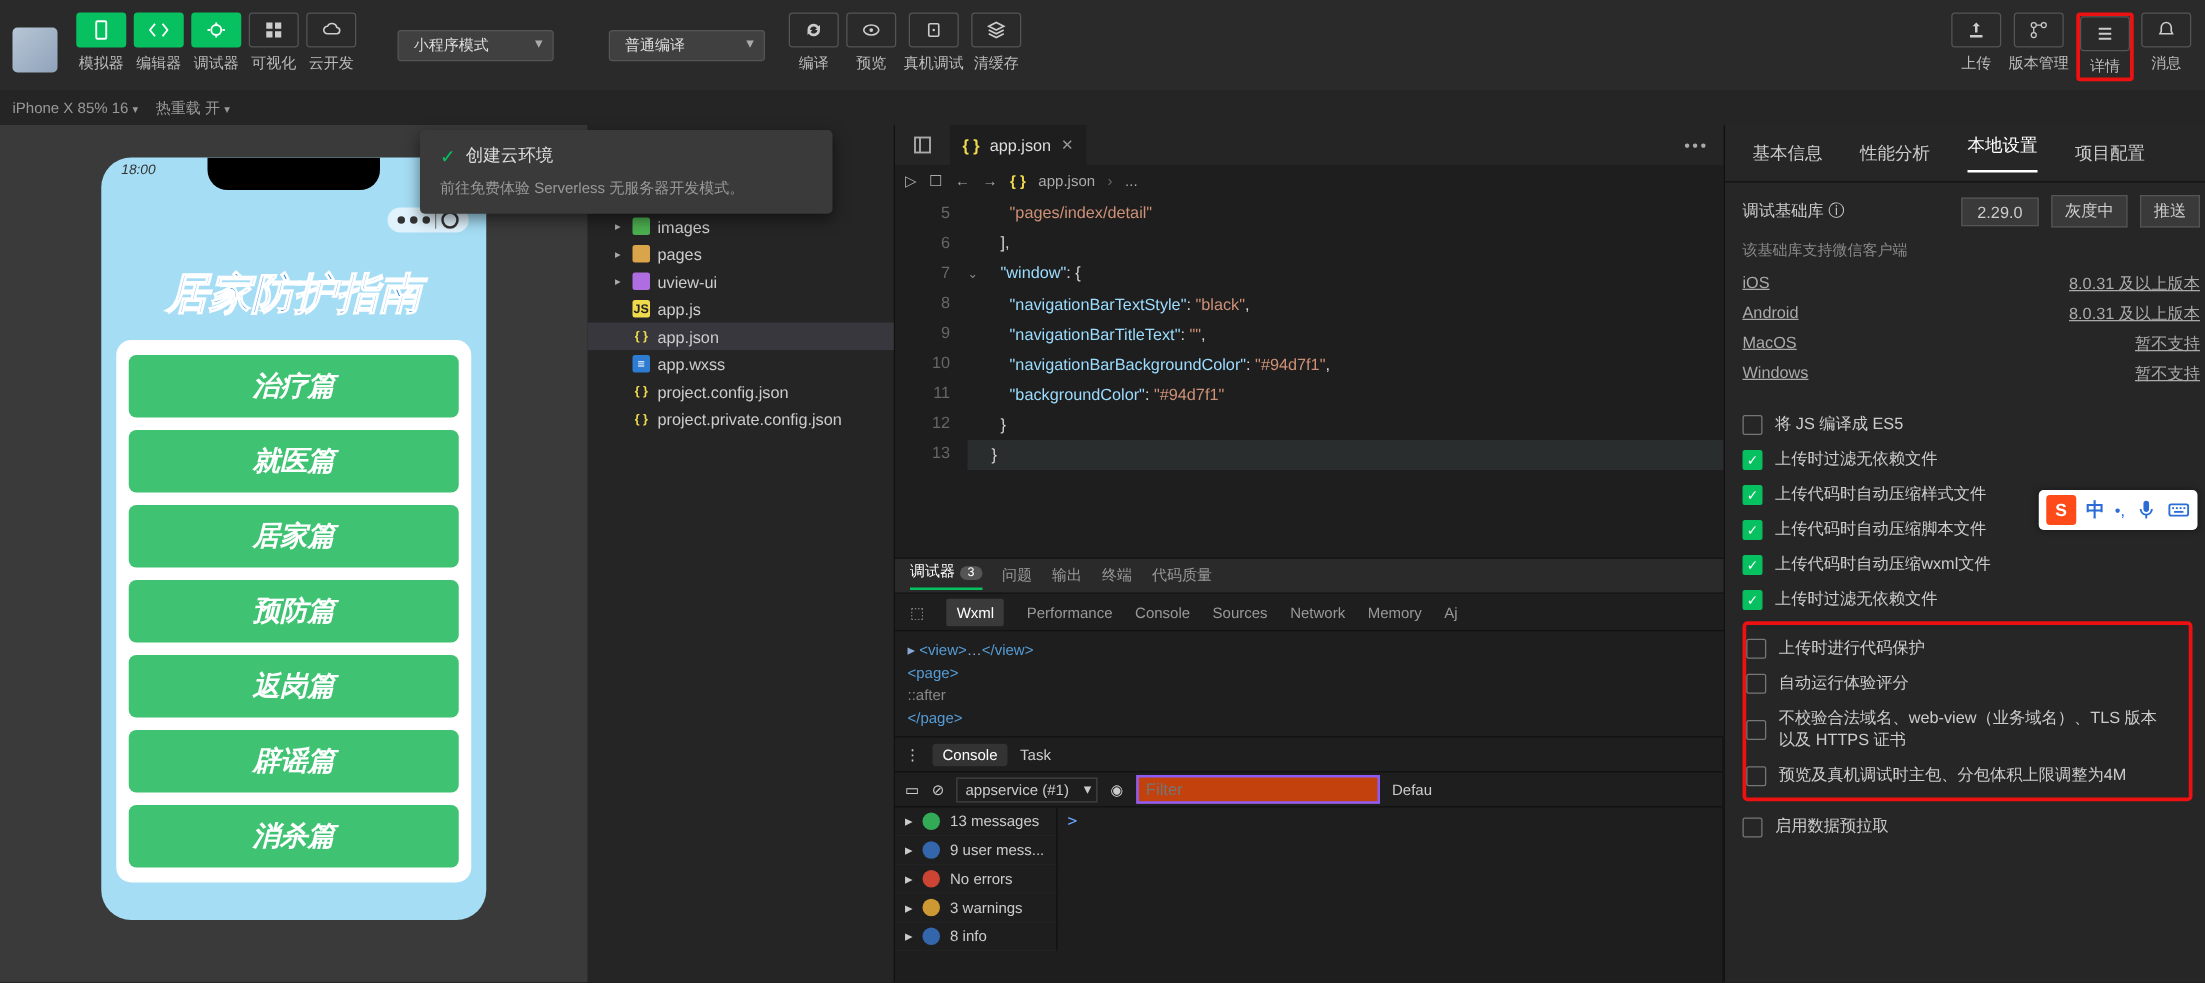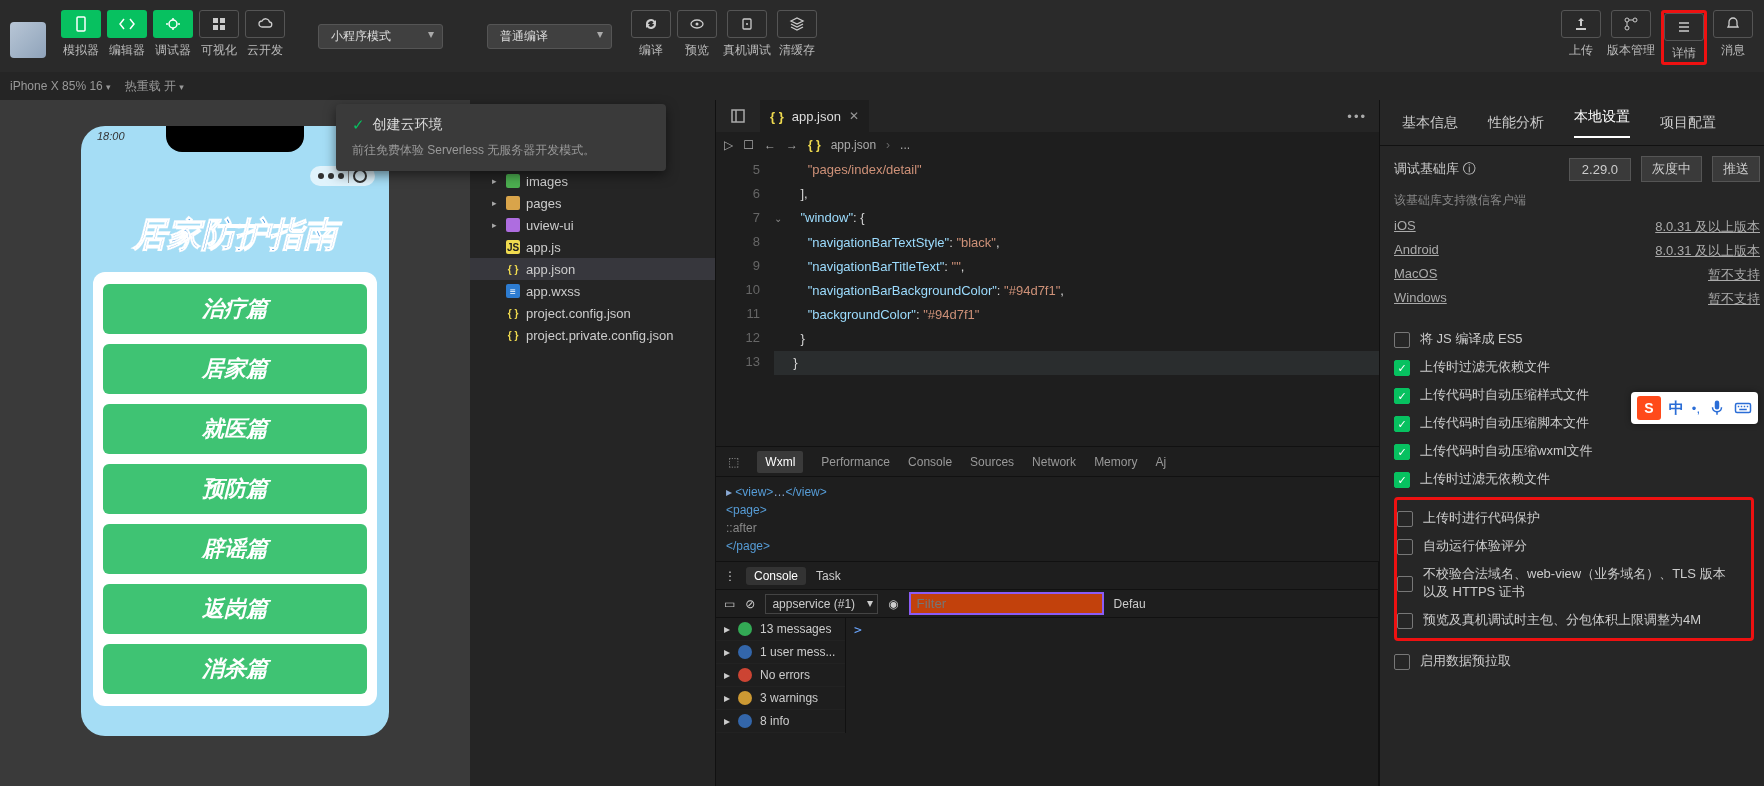--- a/index.html
+++ b/index.html
@@ -264,25 +264,25 @@
       <div class="mini-controls">
         <span class="dot"></span>
           <span class="dot"></span>
           <span class="dot"></span>
         <span style="width:1px;height:14px;background:#888;"></span>
         <span class="ring"></span>
       </div>
       <div class="app-title">居家防护指南</div>
       <div class="card-area" id="cards">
           <div class="card-btn">治疗篇</div>
+          <div class="card-btn">就医篇</div>
           <div class="card-btn">居家篇</div>
-          <div class="card-btn">就医篇</div>
           <div class="card-btn">预防篇</div>
+          <div class="card-btn">返岗篇</div>
           <div class="card-btn">辟谣篇</div>
-          <div class="card-btn">返岗篇</div>
           <div class="card-btn">消杀篇</div>
         </div>
     </div>
   </div>
 
   <div class="explorer" id="tree">
       <div class="tree-row ">
      <span class="chev">▸</span>
         <span class="fi folder"></span>
         <span>子册</span>
@@ -383,20 +383,27 @@
 <span class="code-line "><span class="fold-chev"></span>      <span class="tok-key">"navigationBarTextStyle"</span><span class="tok-pun">: </span><span class="tok-str">"black"</span><span class="tok-pun">,</span></span>
 <span class="code-line "><span class="fold-chev"></span>      <span class="tok-key">"navigationBarTitleText"</span><span class="tok-pun">: </span><span class="tok-str">""</span><span class="tok-pun">,</span></span>
 <span class="code-line "><span class="fold-chev"></span>      <span class="tok-key">"navigationBarBackgroundColor"</span><span class="tok-pun">: </span><span class="tok-hex">"#94d7f1"</span><span class="tok-pun">,</span></span>
 <span class="code-line "><span class="fold-chev"></span>      <span class="tok-key">"backgroundColor"</span><span class="tok-pun">: </span><span class="tok-hex">"#94d7f1"</span></span>
 <span class="code-line "><span class="fold-chev"></span>    <span class="tok-pun">}</span></span>
 <span class="code-line hl"><span class="fold-chev"></span>  <span class="tok-pun">}</span></span>
 </div>
     </div>
 
     <div class="debug">
+      <div class="debug-tabs1" id="dt1">
+          <span class="act">调试器<span class="badge">3</span></span>
+          <span class="">问题</span>
+          <span class="">输出</span>
+          <span class="">终端</span>
+          <span class="">代码质量</span>
+        </div>
       <div class="debug-tabs2" id="dt2">
         <span>⬚</span>
       <span class="sel">Wxml</span>
           <span class="">Performance</span>
           <span class="">Console</span>
           <span class="">Sources</span>
           <span class="">Network</span>
           <span class="">Memory</span>
           <span class="">Aj</span>
         </div>
@@ -424,21 +431,21 @@
           <div style="display:flex;">
             <div class="msg-left" id="msgs">
                 <div class="msg-row">
                   <span>▸</span>
                   <span class="ic info"></span>
                   <span>13 messages</span>
                 </div>
                 <div class="msg-row">
                   <span>▸</span>
                   <span class="ic user"></span>
-                  <span>1 user mess...</span>
+                  <span>9 user mess...</span>
                 </div>
                 <div class="msg-row">
                   <span>▸</span>
                   <span class="ic err"></span>
                   <span>No errors</span>
                 </div>
                 <div class="msg-row">
                   <span>▸</span>
                   <span class="ic warn"></span>
                   <span>3 warnings</span>

